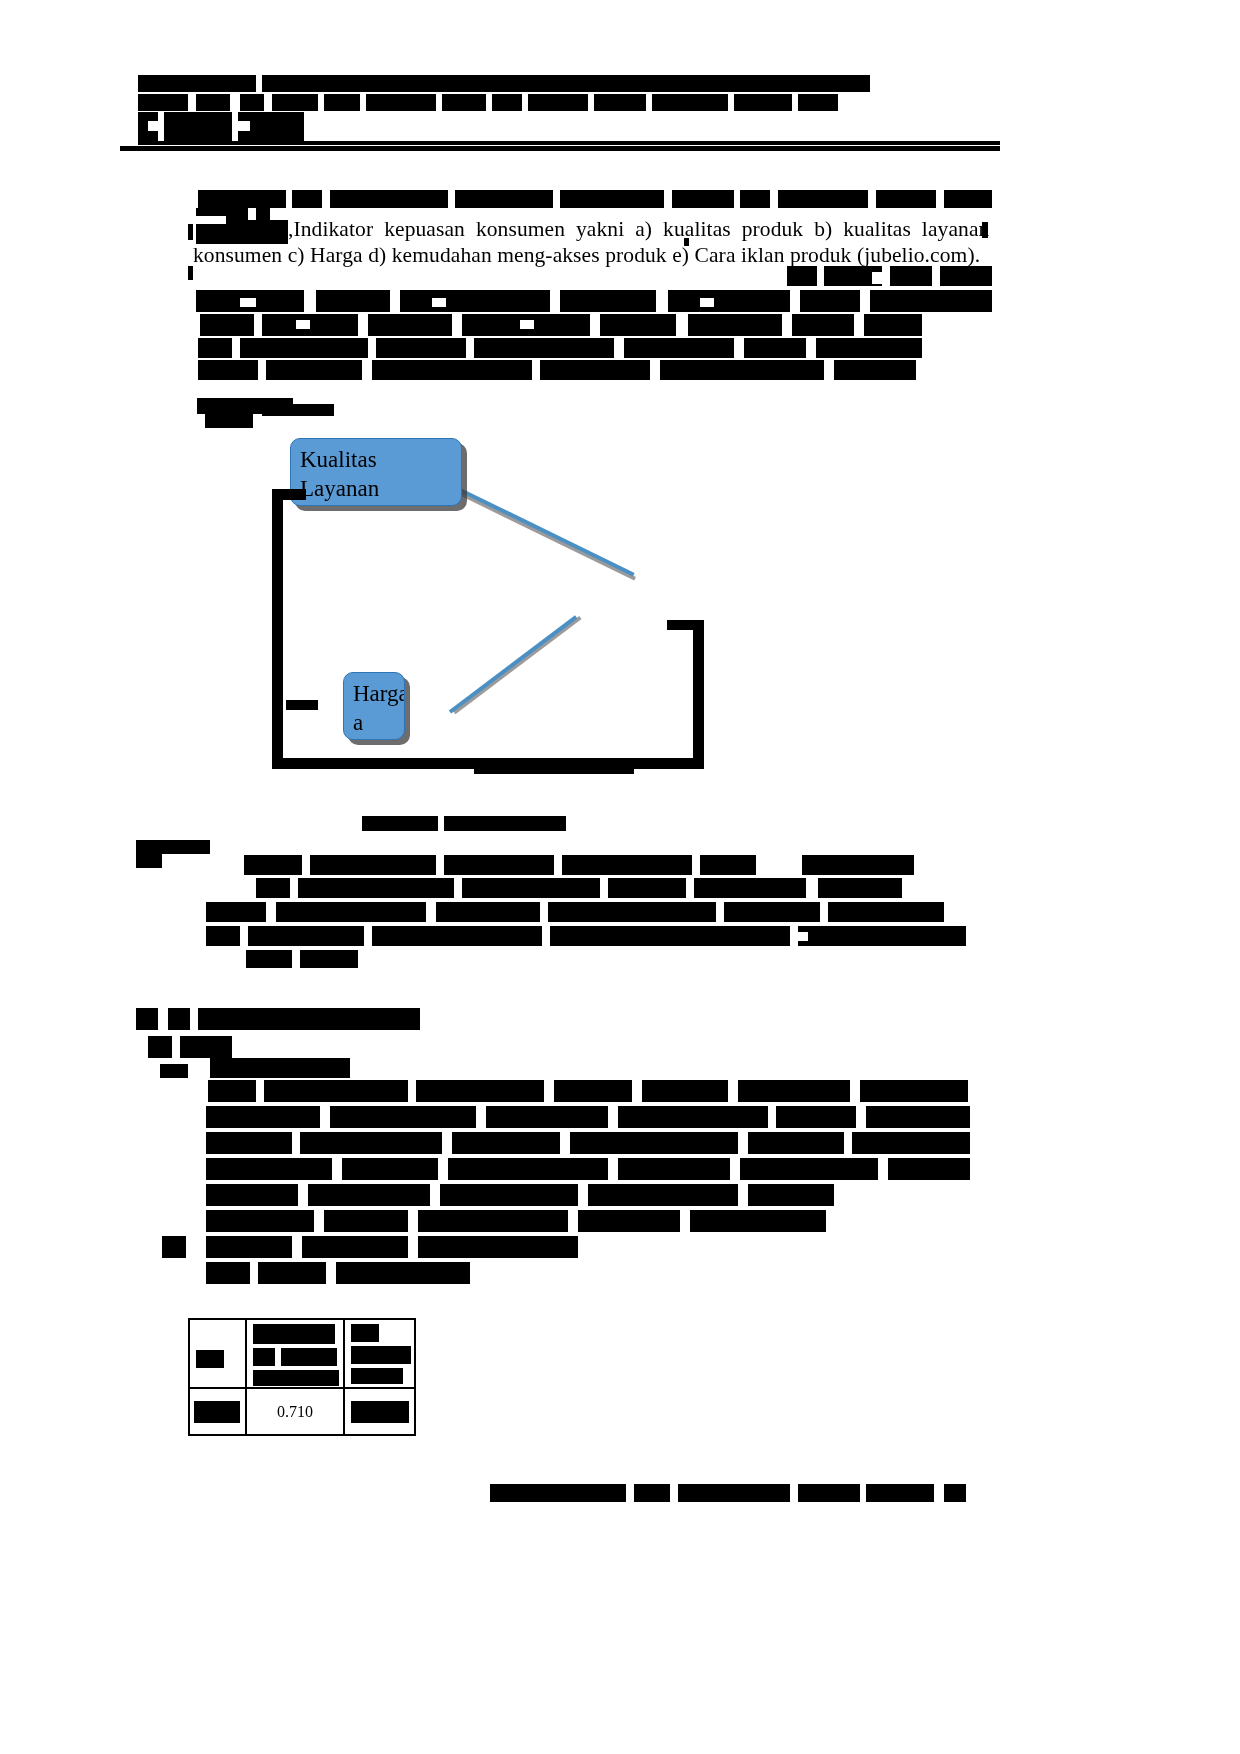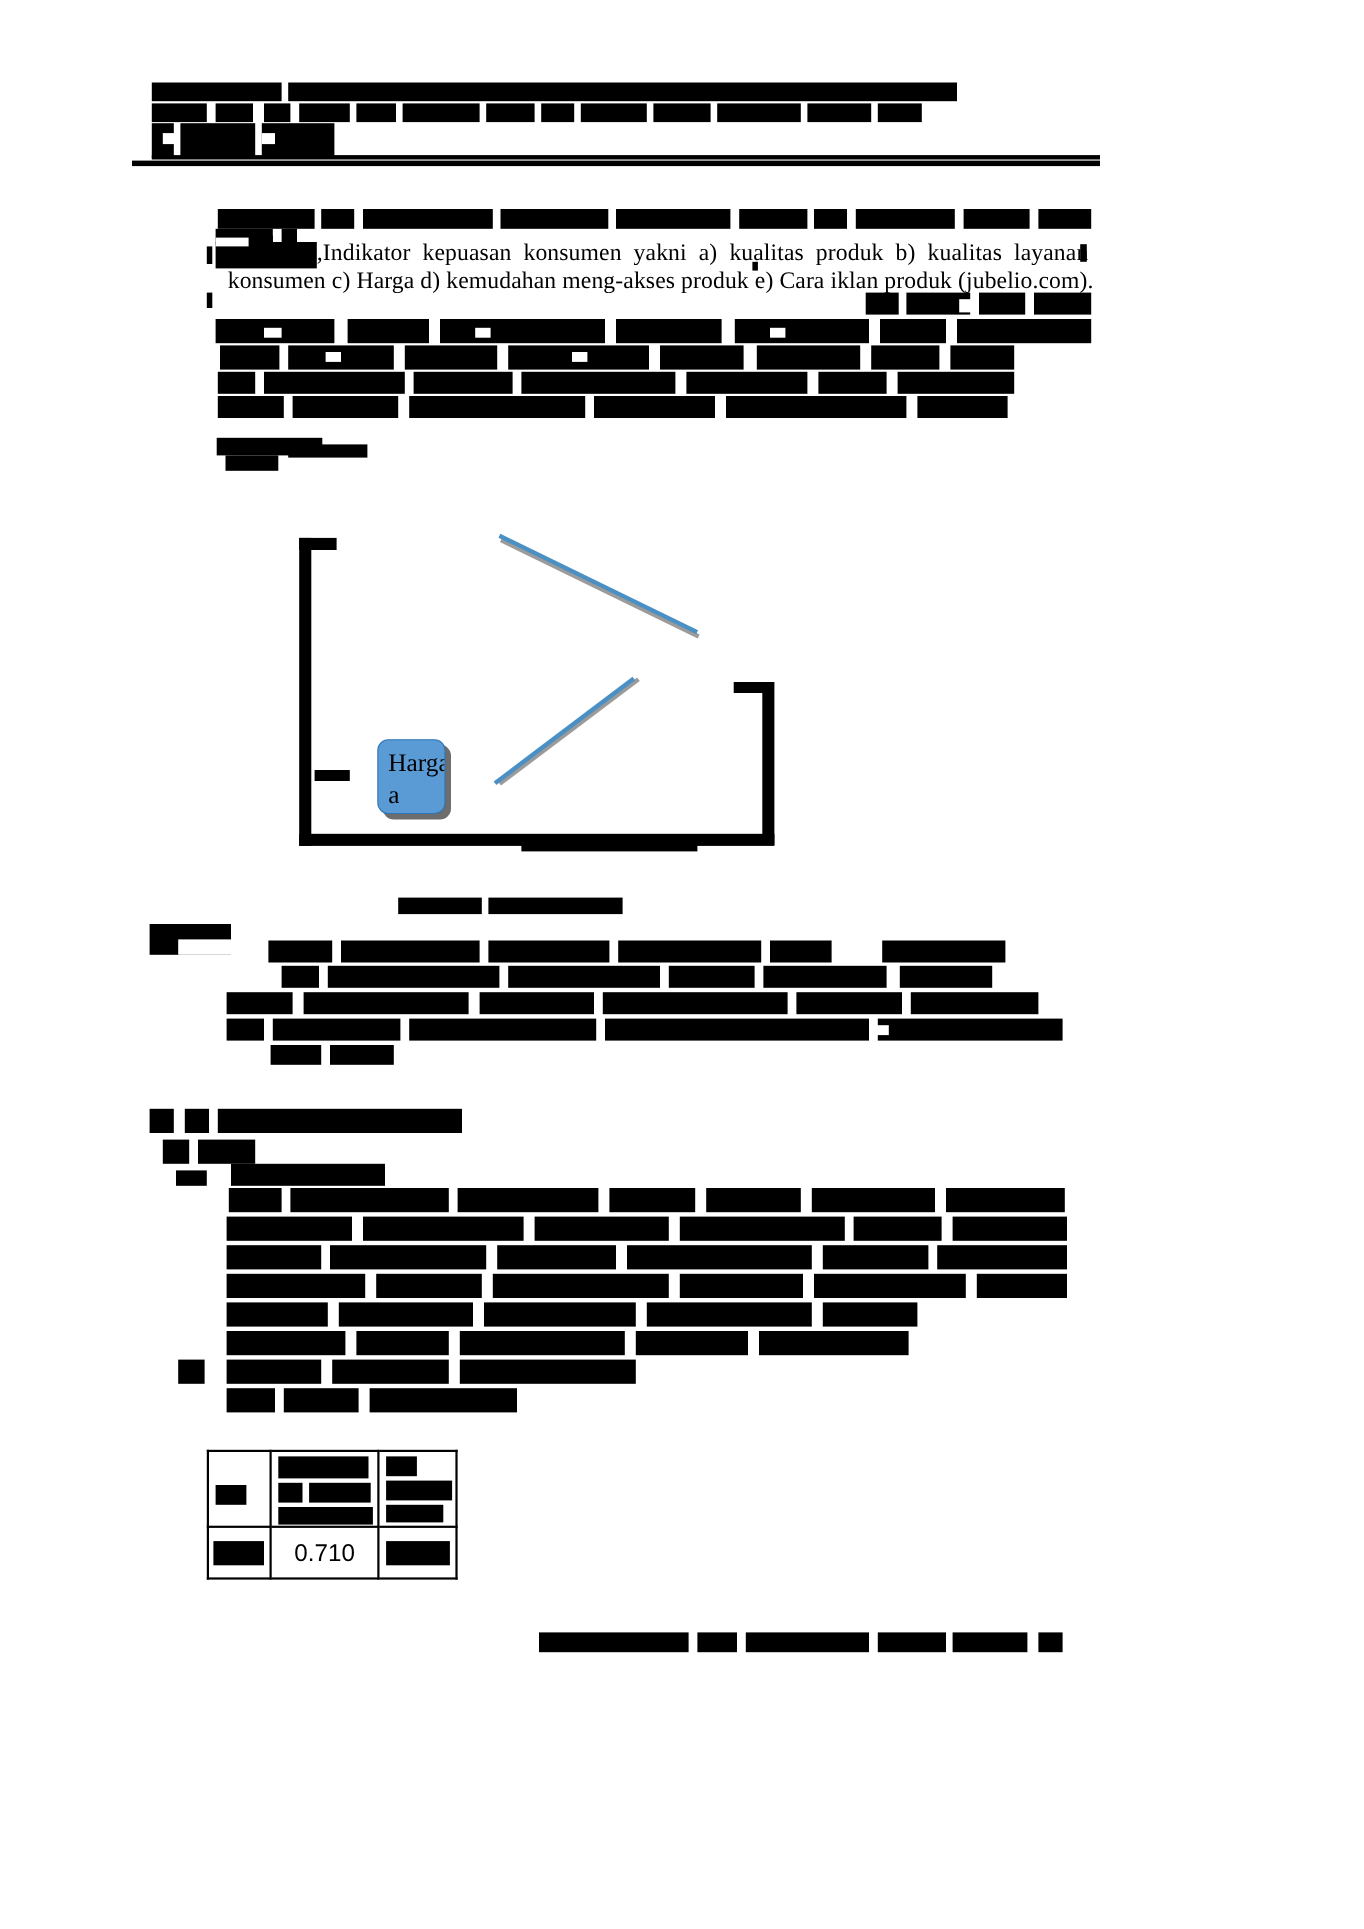--- a/index.html
+++ b/index.html
@@ -46,21 +46,21 @@
     line-height:1.28;
     padding:6px 9px;
     overflow:hidden;
   }
   .connector { position:absolute; background:#4A90C4; height:4px; transform-origin:0 50%;
                box-shadow:3px 3px 0 rgba(130,130,130,0.8); }
 
   
   .tbl { position:absolute; border-collapse:collapse; }
   .tbl td { border:2px solid #000; padding:0; vertical-align:middle; }
-  .cellval { font-family:Liberation Sans, sans-serif; font-size:22px; text-align:center; color:#000; }
+  .cellval { font-family:Liberation Serif, serif; font-size:16px; text-align:center; color:#000; }
 </style>
 </head>
 <body>
 
 <div class="page">
 
   <div class="rb" style="left:138px; top:75px; width:118px; height:17px;"></div>
   <div class="rb" style="left:262px; top:75px; width:608px; height:17px;"></div>
   <div class="rb" style="left:138px; top:94px; width:50px; height:17px;"></div>
   <div class="rb" style="left:196px; top:94px; width:34px; height:17px;"></div>
@@ -97,21 +97,21 @@
   <div class="rb" style="left:944px; top:190px; width:48px; height:18px;"></div>
 
   <div class="rb" style="left:196px; top:208px; width:52px; height:14px;"></div>
   <div class="rb" style="left:256px; top:208px; width:14px; height:14px;"></div>
   <div class="rb" style="left:222px; top:214px; width:26px; height:10px;"></div>
 
   <div class="rb" style="left:196px; top:220px; width:92px; height:24px;"></div>
   <div class="rb" style="left:196px; top:216px; width:30px; height:8px; background:#fff;"></div>
 
   <div class="txt body-text" style="left:288px; top:219px;">,Indikator  kepuasan  konsumen  yakni  a)  kualitas  produk  b)  kualitas  layanan</div>
-  <div class="txt body-text" style="left:207px; top:245px;text-align:right;">konsumen c) Harga d) kemudahan meng-akses produk e) Cara iklan produk (jubelio.com).</div>
+  <div class="txt body-text" style="left:193px; top:245px;text-align:right;">konsumen c) Harga d) kemudahan meng-akses produk e) Cara iklan produk (jubelio.com).</div>
 
   <div class="rb" style="left:188px; top:224px; width:5px; height:16px;"></div>
   <div class="rb" style="left:188px; top:266px; width:5px; height:14px;"></div>
   <div class="rb" style="left:982px; top:222px; width:6px; height:16px;"></div>
   <div class="rb" style="left:684px; top:238px; width:5px; height:8px;"></div>
 
   <div class="rb" style="left:787px; top:266px; width:30px; height:20px;"></div>
   <div class="rb" style="left:824px; top:266px; width:58px; height:20px;"></div>
   <div class="rb" style="left:890px; top:266px; width:42px; height:20px;"></div>
   <div class="rb" style="left:940px; top:266px; width:52px; height:20px;"></div>
@@ -157,20 +157,24 @@
   <div class="rb" style="left:197px; top:398px; width:96px; height:16px;"></div>
   <div class="rb" style="left:205px; top:414px; width:48px; height:14px;"></div>
   <div class="rb" style="left:262px; top:404px; width:72px; height:12px;"></div>
 
   <div class="diagram">
 
     <div class="connector" style="left:194px; top:65px; width:200px; transform:rotate(26deg);"></div>
 
     <div class="connector" style="left:190px; top:290px; width:158px; transform:rotate(-37deg);"></div>
 
+    <div class="node" style="left:30px; top:18px; width:172px; height:68px;">
+      <div>Kualitas</div>
+      <div>Layanan</div>
+    </div>
 
 
     <div class="node" style="left:83px; top:252px; width:62px; height:68px;">
       <div>Harga</div>
       <div>a</div>
     </div>
   </div>
 
   <div class="rb" style="left:272px; top:489px; width:11px; height:280px;"></div>
   <div class="rb" style="left:272px; top:489px; width:34px; height:11px;"></div>

